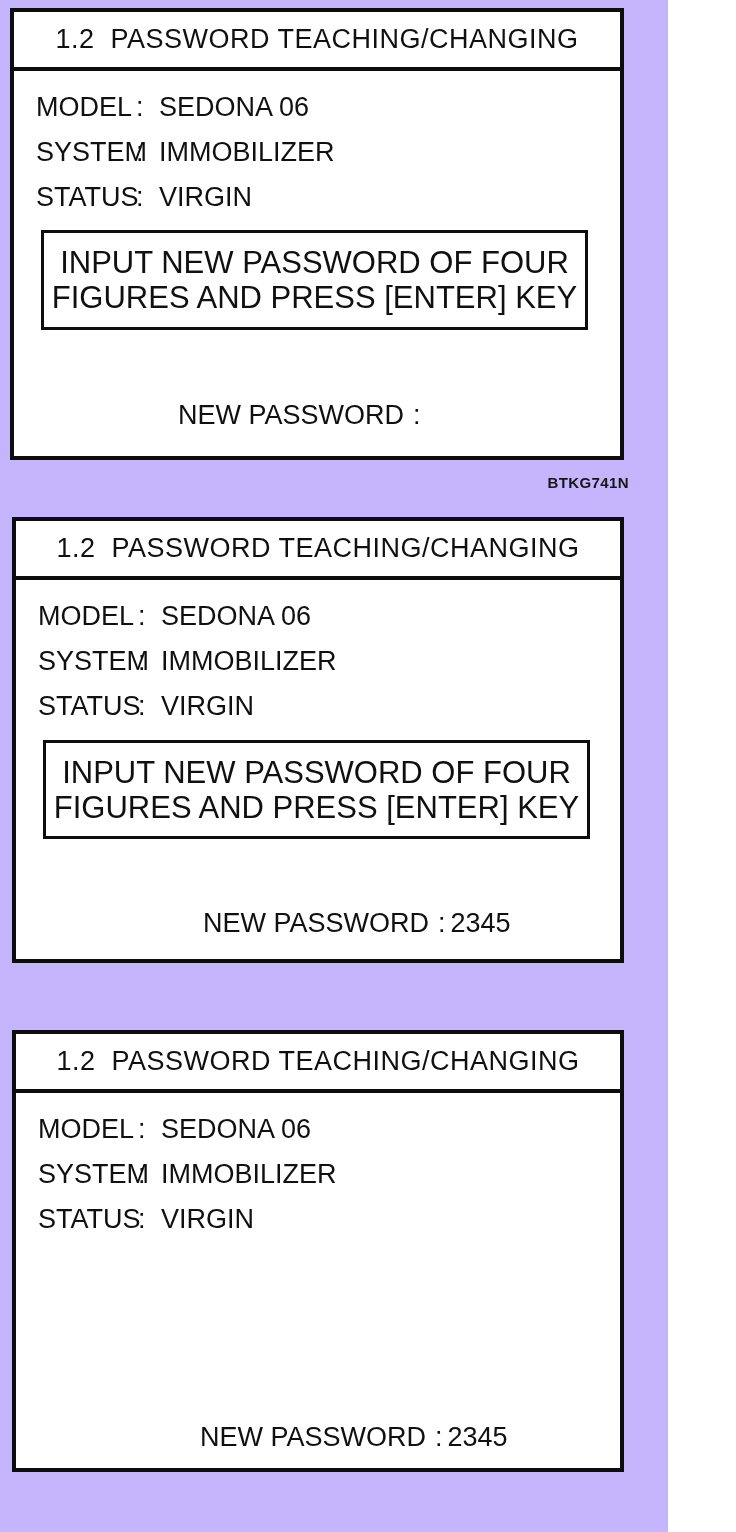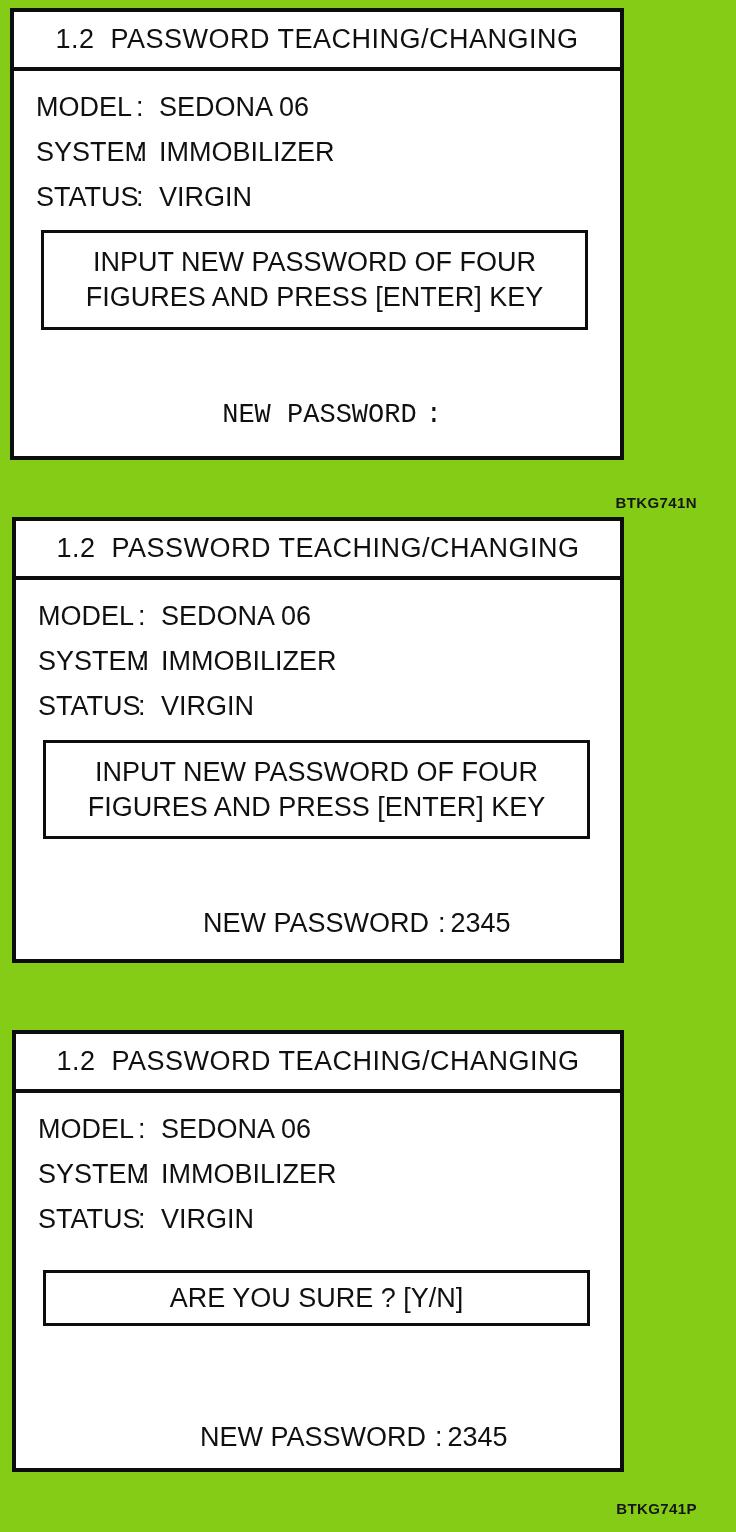--- a/index.html
+++ b/index.html
@@ -2,23 +2,23 @@
 <html><head>
 <meta charset="utf-8">
 <style>
   html, body {
     margin: 0;
     padding: 0;
     background: #ffffff;
   }
   .page {
     position: relative;
-    width: 736px;
+    width: 668px;
     height: 1532px;
-    background: #84cc16;
+    background: #c4b5fd;
     font-family: "Liberation Sans", "DejaVu Sans", sans-serif;
     color: #101010;
     overflow: hidden;
   }
 
   
   .screen {
     position: absolute;
     box-sizing: border-box;
     border: 4px solid #0d0d0d;
@@ -64,48 +64,48 @@
     display: flex;
     flex-direction: column;
     align-items: center;
     justify-content: center;
     text-align: center;
   }
   .screen-1 .message-box { top: 218px; height: 100px; }
   .screen-2 .message-box { top: 219px; height: 99px;  }
   .screen-3 .message-box { top: 236px; height: 56px;  }
   .msg-line {
-    font-size: 27px;
+    font-size: 31px;
     line-height: 35px;
     white-space: pre;
   }
 
   .password-line {
     position: absolute;
     font-size: 27px;
     line-height: 30px;
     white-space: pre;
   }
-  .screen-1 .password-line { left: 111px; top: 358px; font-family: Liberation Mono, monospace; }
+  .screen-1 .password-line { left: 119px; top: 358px; }
   .screen-2 .password-line { left: 142px; top: 357px; }
   .screen-3 .password-line { left: 139px; top: 358px; }
   .pw-sep { margin-left: 9px; }
   .pw-val { margin-left: 5px; }
 
   .figure-caption {
     position: absolute;
     left: 0;
     right: 39px;
     text-align: right;
     font-size: 15px;
     font-weight: 700;
     letter-spacing: 0.4px;
     color: #161616;
   }
-  .caption-1 { top: 494px; padding-left: 36px; }
+  .caption-1 { top: 474px; padding-left: 36px; }
   .caption-2 { top: 985px; }
   .caption-3 { top: 1500px; }
 </style>
 </head>
 <body>
 
 <div class="page">
 
   <section class="screen screen-1">
     <div class="title-bar">
@@ -182,22 +182,18 @@
         <span class="info-label">SYSTEM</span>
         <span class="info-colon">:</span>
         <span class="info-value">IMMOBILIZER</span>
       </div>
       <div class="info-row">
         <span class="info-label">STATUS</span>
         <span class="info-colon">:</span>
         <span class="info-value">VIRGIN</span>
       </div>
     </div>
-    <div class="message-box">
-      <div class="msg-line">ARE YOU SURE ? [Y/N]</div>
-    </div>
     <div class="password-line">
       <span>NEW PASSWORD</span><span class="pw-sep">:</span><span class="pw-val">2345</span>
     </div>
   </section>
-  <div class="figure-caption caption-3">BTKG741P</div>
 
 </div>
 
 </body></html>

